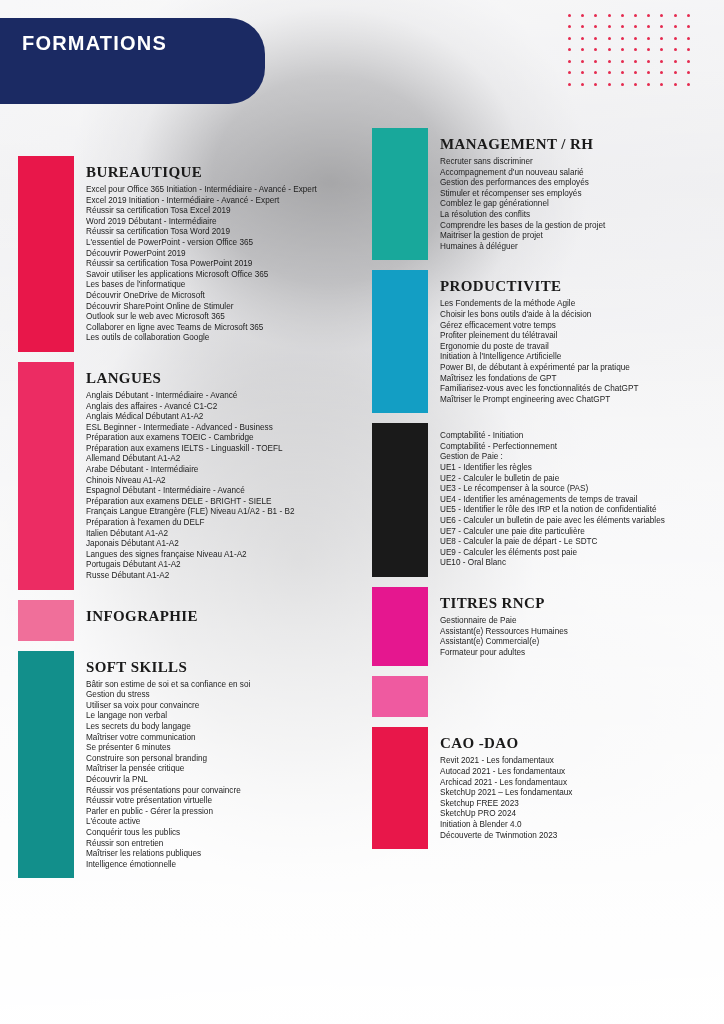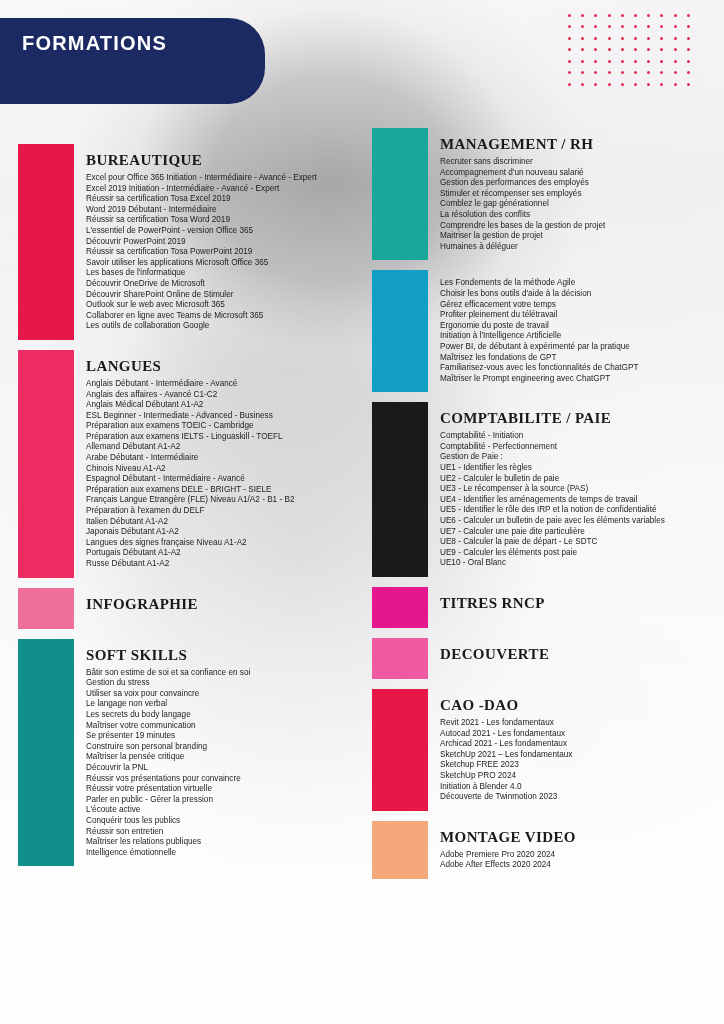--- a/index.html
+++ b/index.html
@@ -200,21 +200,21 @@
       <i style="background: rgb(229, 43, 80);"></i>
       <i style="background: rgb(229, 43, 80);"></i>
       <i style="background: rgb(229, 43, 80);"></i>
       <i style="background: rgb(229, 43, 80);"></i>
       <i style="background: rgb(229, 43, 80);"></i>
       <i style="background: rgb(229, 43, 80);"></i>
       <i style="background: rgb(229, 43, 80);"></i>
       <i style="background: rgb(229, 43, 80);"></i>
     </div>
 
-  <div class="col col-left" id="col-left" style="top:144px;">
+  <div class="col col-left" id="col-left" style="top:156px;">
       <div class="section">
         <div class="bar" style="background: rgb(232, 23, 74);"></div>
         <div class="sec-inner">
           <div class="numbox">01</div>
           <div class="sec-body">
             <div class="sec-title">BUREAUTIQUE</div>
             <ul class="sec-list">
               <li>Excel pour Office 365  Initiation - Intermédiaire - Avancé - Expert</li>
               <li>Excel 2019 Initiation - Intermédiaire - Avancé - Expert</li>
               <li>Réussir sa certification Tosa Excel 2019</li>
@@ -278,21 +278,21 @@
           <div class="numbox">04</div>
           <div class="sec-body">
             <div class="sec-title">SOFT SKILLS</div>
             <ul class="sec-list">
               <li>Bâtir son estime de soi et sa confiance en soi</li>
               <li>Gestion du stress</li>
               <li>Utiliser sa voix pour convaincre</li>
               <li>Le langage non verbal</li>
               <li>Les secrets du body langage</li>
               <li>Maîtriser votre communication</li>
-              <li>Se présenter 19 minutes</li>
+              <li>Se présenter 6 minutes</li>
               <li>Construire son personal branding</li>
               <li>Maîtriser la pensée critique</li>
               <li>Découvrir la PNL</li>
               <li>Réussir vos présentations pour convaincre</li>
               <li>Réussir votre présentation virtuelle</li>
               <li>Parler en public - Gérer la pression</li>
               <li>L'écoute active</li>
               <li>Conquérir tous les publics</li>
               <li>Réussir son entretien</li>
               <li>Maîtriser les relations publiques</li>
@@ -321,41 +321,41 @@
               <li>Humaines à déléguer</li>
             </ul>
           </div>
         </div>
       </div>
       <div class="section">
         <div class="bar" style="background: rgb(19, 158, 196);"></div>
         <div class="sec-inner">
           <div class="numbox">06</div>
           <div class="sec-body">
+            <div class="sec-title">PRODUCTIVITE</div>
             <ul class="sec-list">
               <li>Les Fondements de la méthode Agile</li>
               <li>Choisir les bons outils d'aide à la décision</li>
               <li>Gérez efficacement votre temps</li>
               <li>Profiter pleinement du télétravail</li>
               <li>Ergonomie du poste de travail</li>
               <li>Initiation à l'Intelligence Artificielle</li>
               <li>Power BI, de débutant à expérimenté par la pratique</li>
               <li>Maîtrisez les fondations de GPT</li>
               <li>Familiarisez-vous avec les fonctionnalités de ChatGPT</li>
               <li>Maîtriser le Prompt engineering avec ChatGPT</li>
             </ul>
           </div>
         </div>
       </div>
       <div class="section">
         <div class="bar" style="background: rgb(26, 26, 26);"></div>
         <div class="sec-inner">
           <div class="numbox">07</div>
           <div class="sec-body">
-            <div class="sec-title">COMPTABILITE / PAIE</div>
             <ul class="sec-list">
               <li>Comptabilité - Initiation</li>
               <li>Comptabilité - Perfectionnement</li>
               <li>Gestion de Paie :</li>
               <li>UE1 - Identifier les règles</li>
               <li>UE2 - Calculer le bulletin de paie</li>
               <li>UE3 - Le récompenser à la source (PAS)</li>
               <li>UE4 - Identifier les aménagements de temps de travail</li>
               <li>UE5 - Identifier le rôle des IRP et la notion de confidentialité</li>
               <li>UE6 - Calculer un bulletin de paie avec les éléments variables</li>
@@ -366,29 +366,34 @@
             </ul>
           </div>
         </div>
       </div>
       <div class="section">
         <div class="bar" style="background: rgb(229, 23, 143);"></div>
         <div class="sec-inner">
           <div class="numbox">08</div>
           <div class="sec-body">
             <div class="sec-title">TITRES RNCP</div>
+            <ul class="sec-list">
+              <li>Gestionnaire de Paie</li>
+              <li>Assistant(e) Ressources Humaines</li>
+              <li>Assistant(e) Commercial(e)</li>
+              <li>Formateur pour adultes</li>
+            </ul>
           </div>
         </div>
       </div>
       <div class="section">
         <div class="bar" style="background: rgb(239, 90, 160);"></div>
         <div class="sec-inner">
           <div class="numbox">09</div>
           <div class="sec-body">
-            <div class="sec-title">DECOUVERTE</div>
           </div>
         </div>
       </div>
       <div class="section">
         <div class="bar" style="background: rgb(232, 23, 74);"></div>
         <div class="sec-inner">
           <div class="numbox">10</div>
           <div class="sec-body">
             <div class="sec-title">CAO -DAO</div>
             <ul class="sec-list">
@@ -397,27 +402,14 @@
               <li>Archicad 2021 - Les fondamentaux</li>
               <li>SketchUp 2021 – Les fondamentaux</li>
               <li>Sketchup FREE 2023</li>
               <li>SketchUp PRO 2024</li>
               <li>Initiation à Blender 4.0</li>
               <li>Découverte de Twinmotion 2023</li>
             </ul>
           </div>
         </div>
       </div>
-      <div class="section">
-        <div class="bar" style="background: rgb(245, 169, 122);"></div>
-        <div class="sec-inner">
-          <div class="numbox">11</div>
-          <div class="sec-body">
-            <div class="sec-title">MONTAGE VIDEO</div>
-            <ul class="sec-list">
-              <li>Adobe Premiere Pro 2020 2024</li>
-              <li>Adobe After Effects 2020 2024</li>
-            </ul>
-          </div>
-        </div>
-      </div>
     </div>
 </div>
 
 </body></html>

